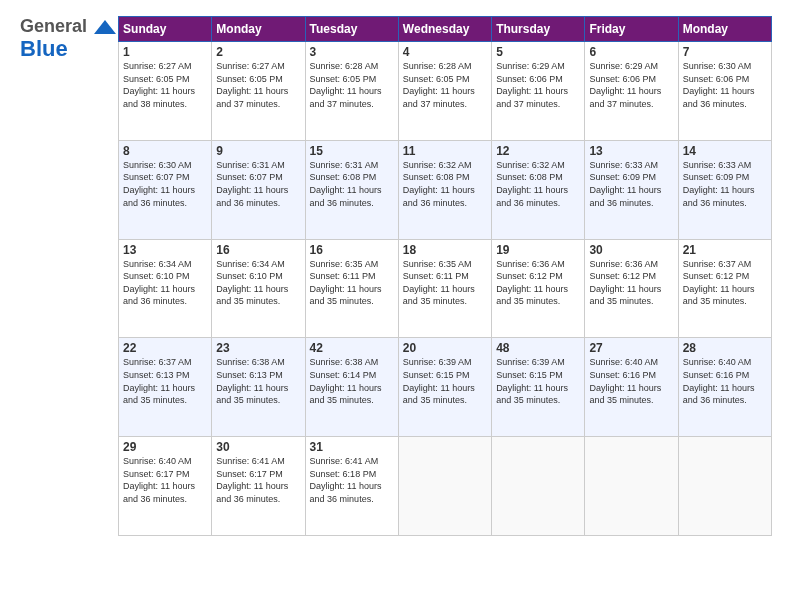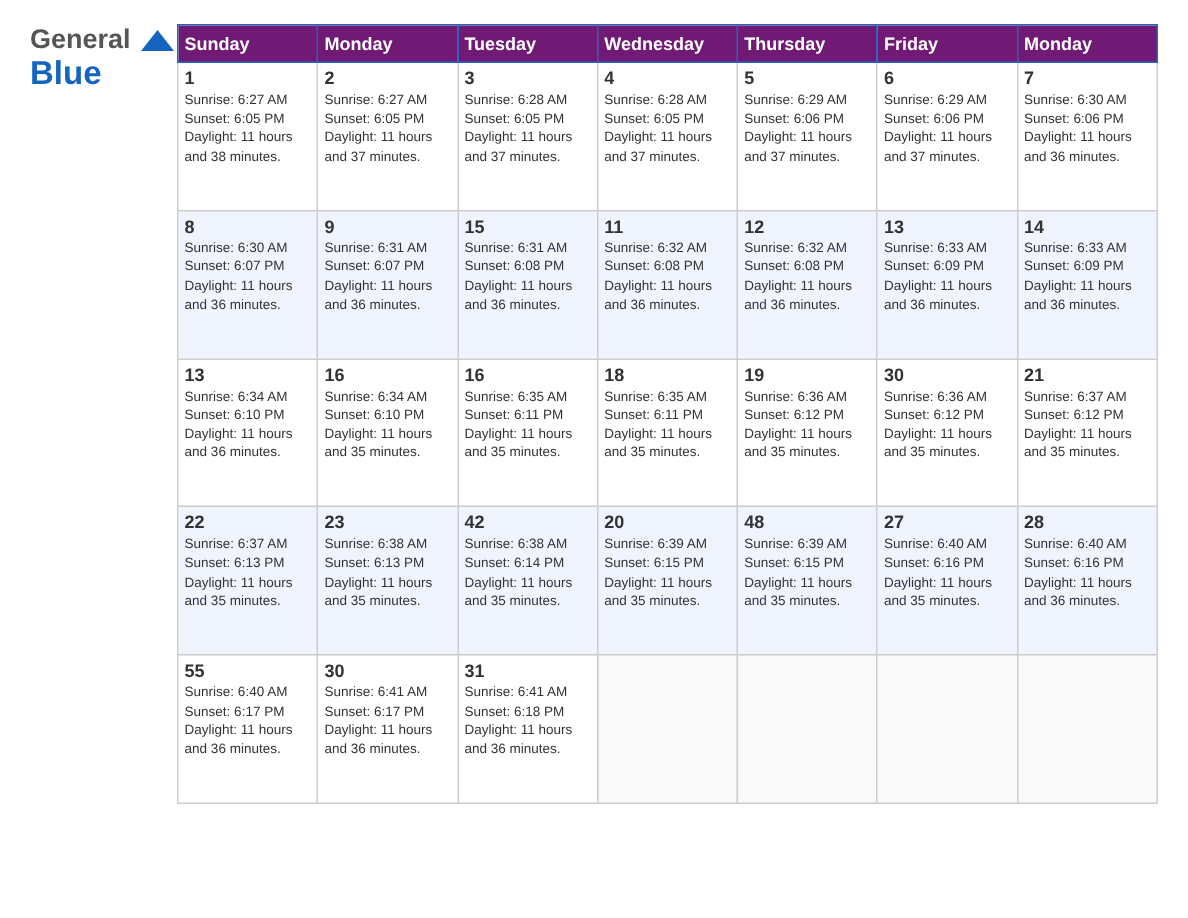--- a/index.html
+++ b/index.html
@@ -243,21 +243,21 @@
             <span class="day-number">27</span>
             <div class="day-info">Sunrise: 6:40 AM<br>Sunset: 6:16 PM<br>Daylight: 11 hours and 35 minutes.</div>
           </td>
           <td>
             <span class="day-number">28</span>
             <div class="day-info">Sunrise: 6:40 AM<br>Sunset: 6:16 PM<br>Daylight: 11 hours and 36 minutes.</div>
           </td>
         </tr>
         <tr>
           <td>
-            <span class="day-number">55</span>
+            <span class="day-number">29</span>
             <div class="day-info">Sunrise: 6:40 AM<br>Sunset: 6:17 PM<br>Daylight: 11 hours and 36 minutes.</div>
           </td>
           <td>
             <span class="day-number">30</span>
             <div class="day-info">Sunrise: 6:41 AM<br>Sunset: 6:17 PM<br>Daylight: 11 hours and 36 minutes.</div>
           </td>
           <td>
             <span class="day-number">31</span>
             <div class="day-info">Sunrise: 6:41 AM<br>Sunset: 6:18 PM<br>Daylight: 11 hours and 36 minutes.</div>
           </td>

